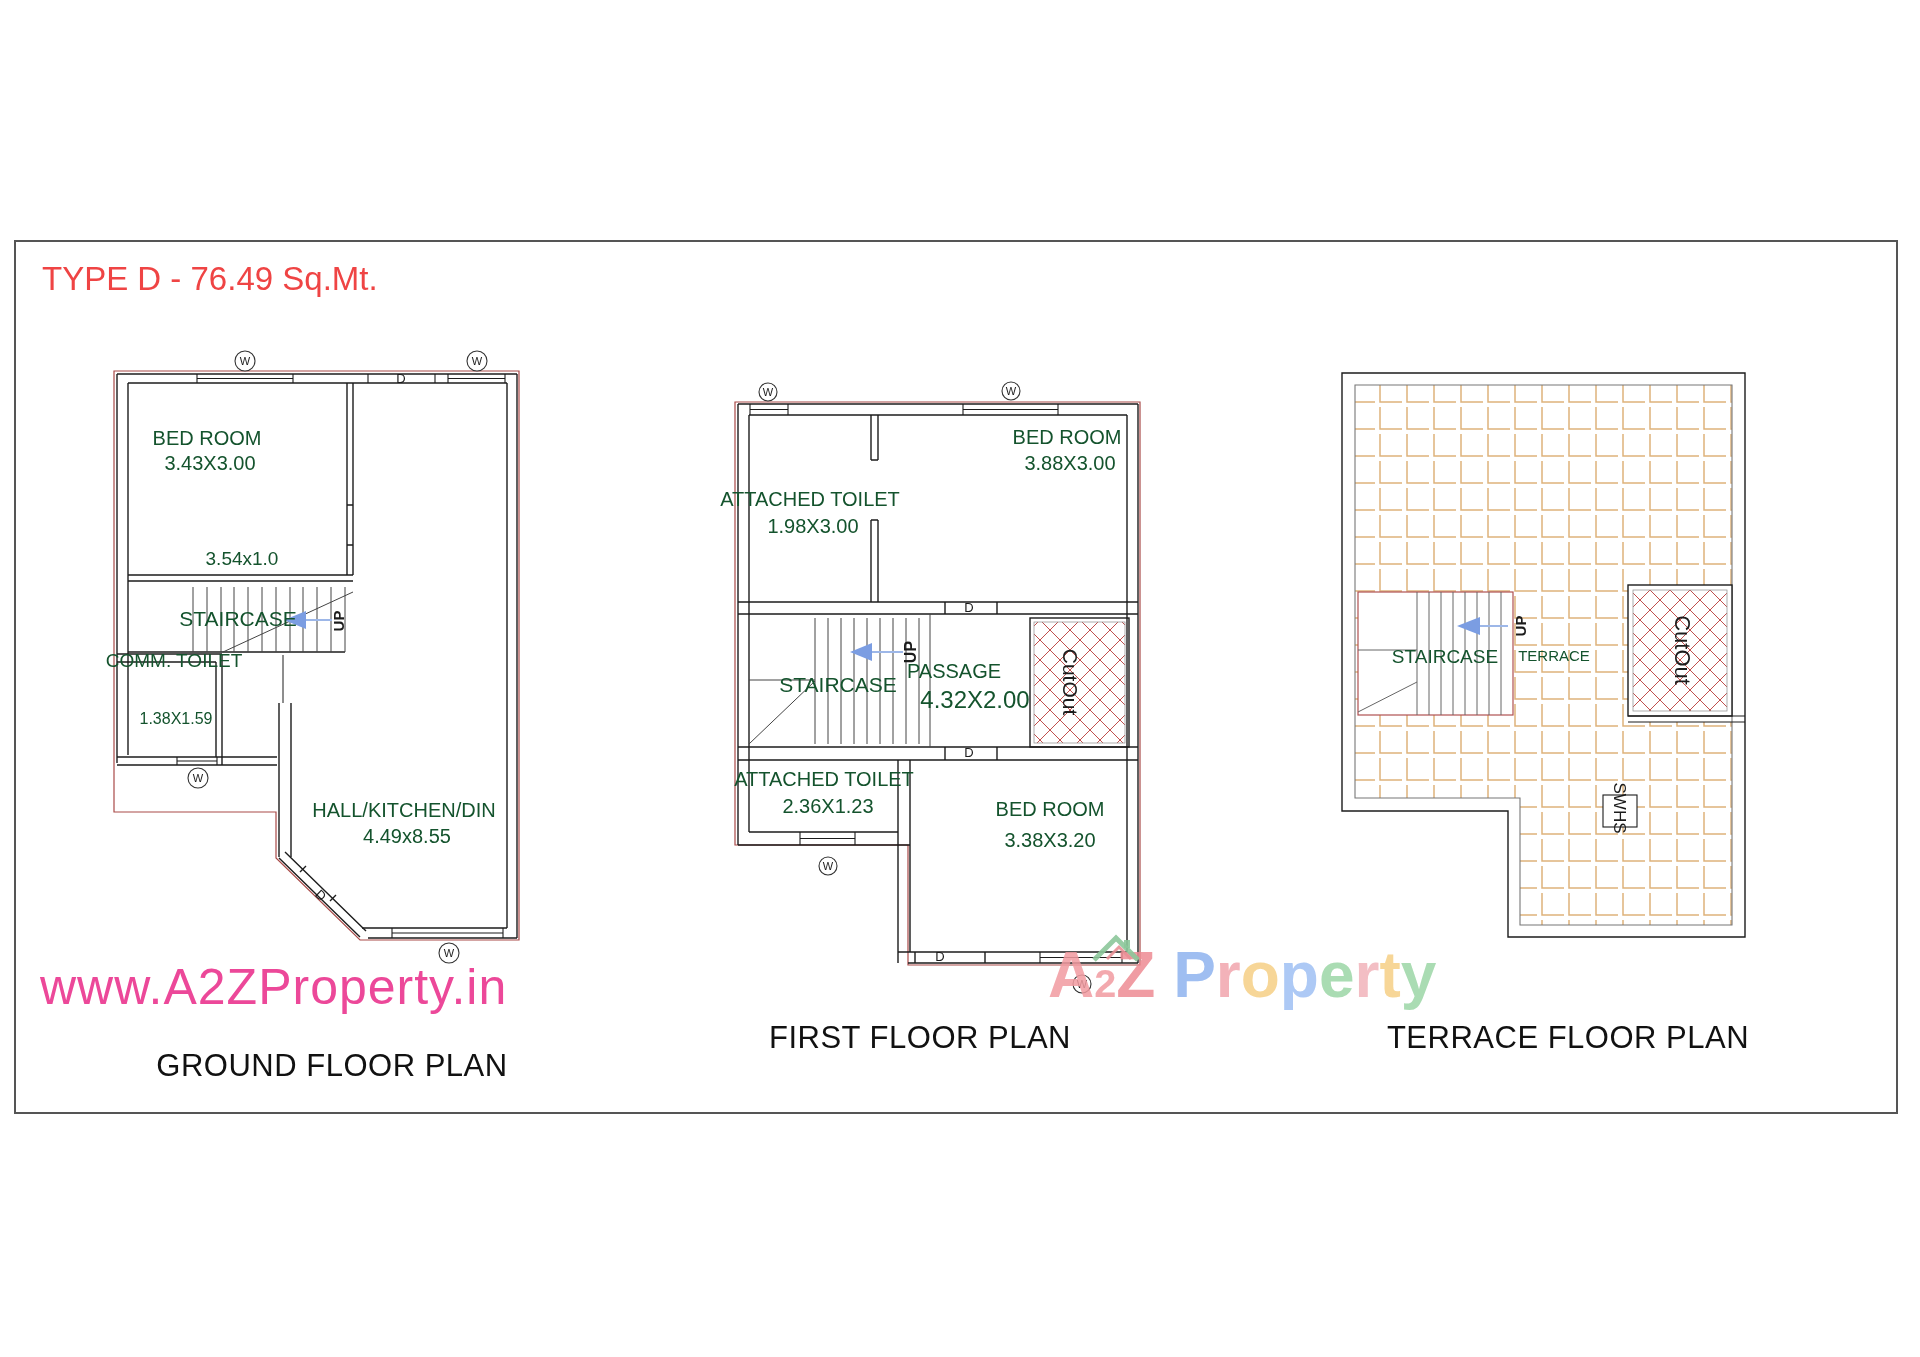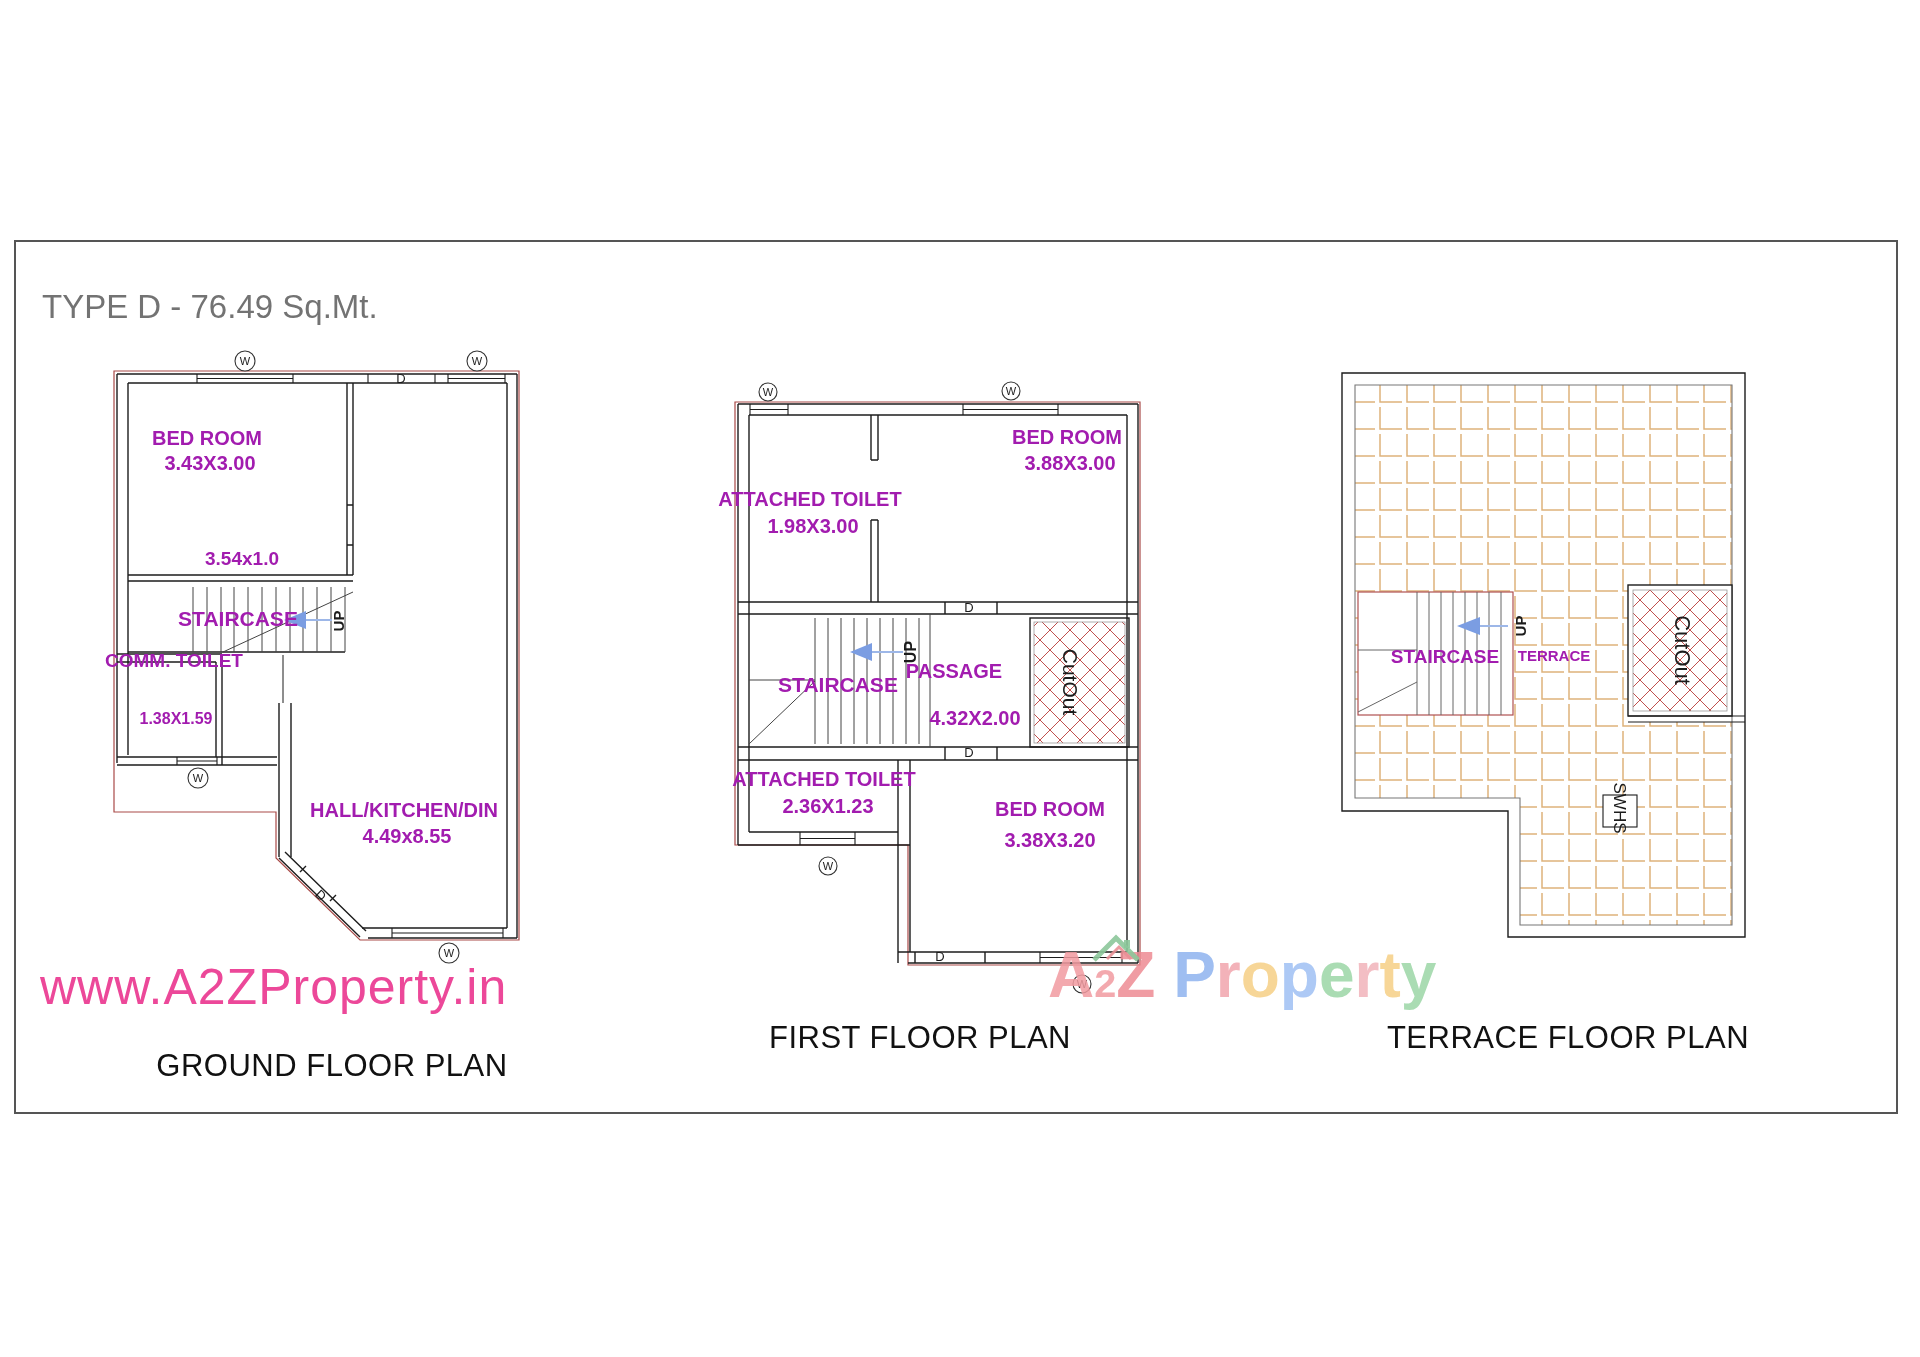--- a/index.html
+++ b/index.html
@@ -1,22 +1,22 @@
 <!DOCTYPE html>
 <html><head>
 <meta charset="utf-8">
 <style>
   html,body{margin:0;padding:0;background:#ffffff;}
   .page{position:relative;width:1920px;height:1357px;background:#fff;overflow:hidden;
         font-family:"Liberation Sans",sans-serif;}
   svg{position:absolute;left:0;top:0;}
   svg text{font-family:"Liberation Sans",sans-serif;fill:#1c1c1c;}
-  .lbl{position:absolute;transform:translateX(-50%);white-space:nowrap;color:#a21caf;
-       line-height:1.05;font-weight:bold;}
-  .title{position:absolute;color:#737373;margin-top:28px;}
+  .lbl{position:absolute;transform:translateX(-50%);white-space:nowrap;color:#14532d;
+       line-height:1.05;}
+  .title{position:absolute;color:#ef4444;}
   .plan-title{position:absolute;transform:translateX(-50%);color:#111;white-space:nowrap;
        letter-spacing:0.5px;}
   .wm-gray{position:absolute;color:#ec4899;font-size:50px;letter-spacing:1px;white-space:nowrap;}
   .wm-brand{position:absolute;font-size:64px;font-weight:bold;white-space:nowrap;opacity:0.85;}
   .wm-brand .small2{font-size:0.62em;}
   .wm-house{position:absolute;}
 </style>
 </head>
 <body>
 
@@ -196,21 +196,21 @@
   <div class="lbl" style="left:404px;top:800px;font-size:20px;">HALL/KITCHEN/DIN</div>
   <div class="lbl" style="left:407px;top:826px;font-size:20px;">4.49x8.55</div>
   <div class="plan-title" style="left:332px;top:1020px;font-size:31px;margin-top:28px;">GROUND FLOOR PLAN</div>
 
   <div class="lbl" style="left:810px;top:489px;font-size:20px;">ATTACHED TOILET</div>
   <div class="lbl" style="left:813px;top:516px;font-size:20px;">1.98X3.00</div>
   <div class="lbl" style="left:1067px;top:427px;font-size:20px;">BED ROOM</div>
   <div class="lbl" style="left:1070px;top:453px;font-size:20px;">3.88X3.00</div>
   <div class="lbl" style="left:838px;top:674px;font-size:21px;">STAIRCASE</div>
   <div class="lbl" style="left:954px;top:661px;font-size:20px;text-align:right;">PASSAGE</div>
-  <div class="lbl" style="left:975px;top:708px;font-size:20px;">4.32X2.00</div>
+  <div class="lbl" style="left:975px;top:687px;font-size:24px;">4.32X2.00</div>
   <div class="lbl" style="left:824px;top:769px;font-size:20px;">ATTACHED TOILET</div>
   <div class="lbl" style="left:828px;top:796px;font-size:20px;">2.36X1.23</div>
   <div class="lbl" style="left:1050px;top:799px;font-size:20px;">BED ROOM</div>
   <div class="lbl" style="left:1050px;top:830px;font-size:20px;">3.38X3.20</div>
   <div class="plan-title" style="left:920px;top:1020px;font-size:31px;">FIRST FLOOR PLAN</div>
 
   <div class="lbl" style="left:1445px;top:647px;font-size:19px;">STAIRCASE</div>
   <div class="lbl" style="left:1554px;top:648px;font-size:15px;">TERRACE</div>
   <div class="plan-title" style="left:1568px;top:1020px;font-size:31px;">TERRACE FLOOR PLAN</div>
 

